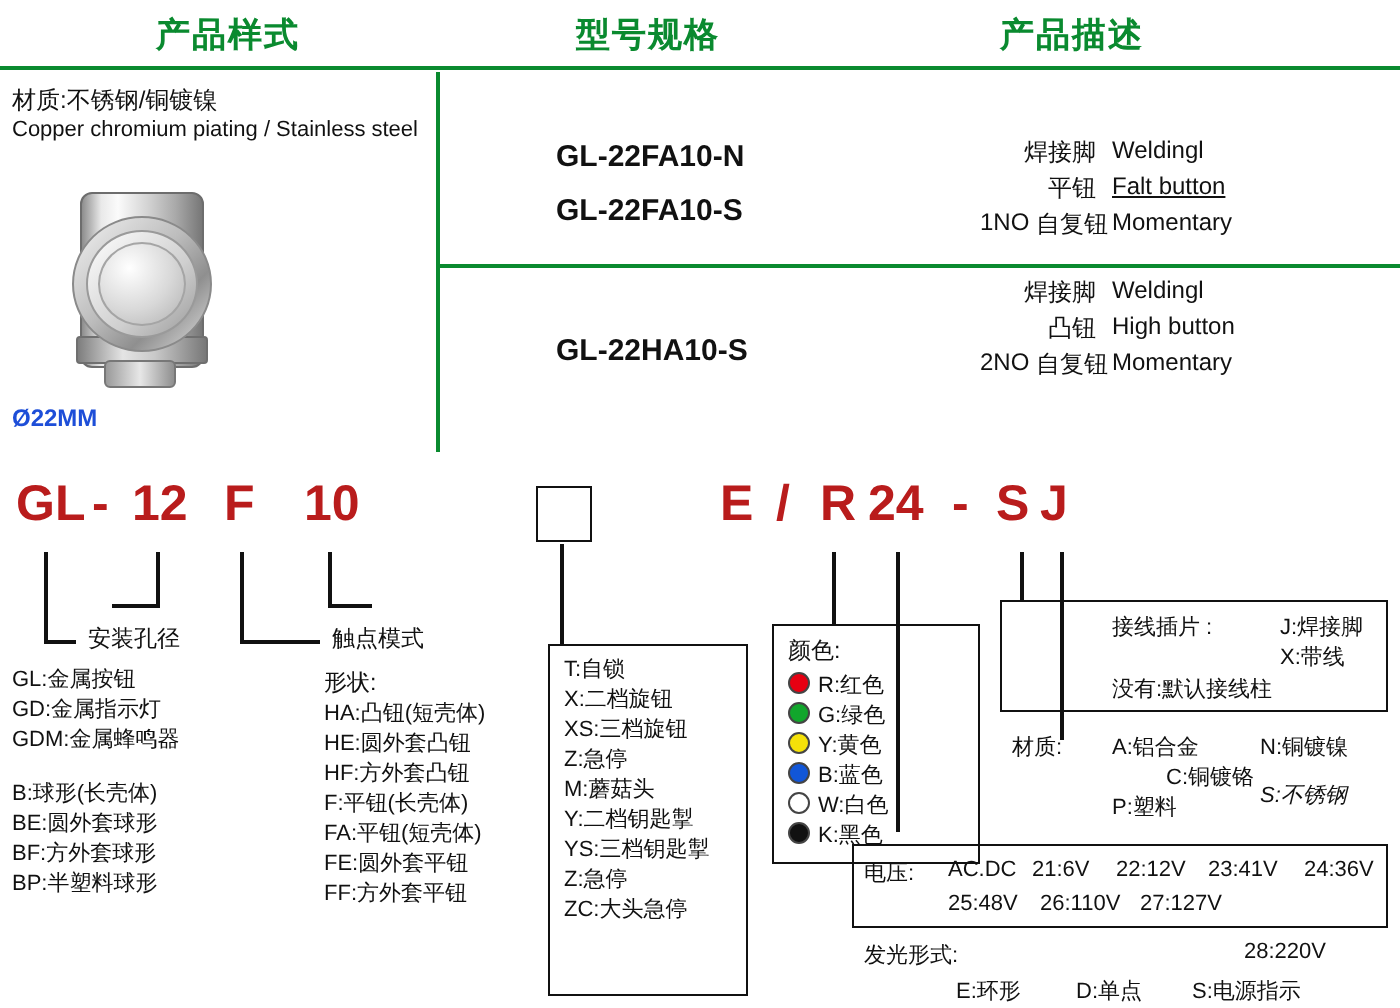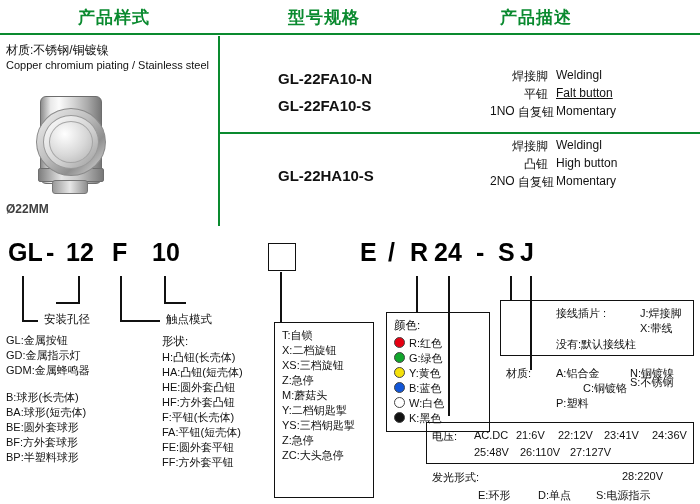--- a/index.html
+++ b/index.html
@@ -46,37 +46,37 @@
   }
   .sw .tip{
     position:absolute;left:30px;top:92px;width:34px;height:12px;border-radius:3px;
     background:linear-gradient(90deg,#9a9a9a,#e7e7e7,#8f8f8f);border:1px solid #777;
   }
   .sw .nut{
     position:absolute;left:16px;top:80px;width:64px;height:12px;
     background:linear-gradient(90deg,#7e7e7e,#e4e4e4 35%,#c9c9c9 60%,#787878);
     border:1px solid #6f6f6f;border-radius:2px;
   }
-  .dia{position:absolute;left:6px;top:202px;font-size:12px;font-weight:bold;color:#404040;}
+  .dia{position:absolute;left:6px;top:202px;font-size:12px;font-weight:bold;color:#1d4ed8;}
 
   
   .vline{position:absolute;left:218px;top:36px;width:2px;height:190px;background:#0a8a2f;}
   .midline{position:absolute;left:218px;top:132px;width:482px;height:1.5px;background:#0a8a2f;}
 
   .mdl{position:absolute;font-size:15px;font-weight:bold;color:#111;}
   .m1{left:278px;top:70px;}
   .m2{left:278px;top:97px;}
   .m3{left:278px;top:140px;}
   .m4{left:278px;top:167px;}
 
   .desc{position:absolute;font-size:12px;color:#111;}
 
   
   .pn{position:absolute;top:238px;left:0;width:700px;height:36px;}
-  .pn span{position:absolute;font-size:25px;font-weight:bold;color:#000000;}
+  .pn span{position:absolute;font-size:25px;font-weight:bold;color:#b91c1c;}
   .box{
     position:absolute;left:268px;top:243px;width:26px;height:26px;border:1.5px solid #111;
   }
 
   
   .ln{position:absolute;background:#111;}
 
   
   .lb{position:absolute;border:1.5px solid #111;box-sizing:border-box;}
   .lbtxt{position:absolute;font-size:11px;color:#111;line-height:15px;}
@@ -173,29 +173,27 @@
   <div class="ttl" style="left:166px;top:312px;">触点模式</div>
 
   <div class="lbtxt" style="left:6px;top:333px;width:130px;">
     <div>GL:金属按钮</div>
     <div>GD:金属指示灯</div>
     <div>GDM:金属蜂鸣器</div>
   </div>
 
   <div class="lbtxt" style="left:6px;top:390px;width:132px;">
     <div>B:球形(长壳体)</div>
-    <div>BA:球形(短壳体)</div>
     <div>BE:圆外套球形</div>
     <div>BF:方外套球形</div>
     <div>BP:半塑料球形</div>
   </div>
 
   <div class="ttl" style="left:162px;top:334px;">形状:</div>
   <div class="lbtxt" style="left:162px;top:350px;width:112px;">
-    <div>H:凸钮(长壳体)</div>
     <div>HA:凸钮(短壳体)</div>
     <div>HE:圆外套凸钮</div>
     <div>HF:方外套凸钮</div>
     <div>F:平钮(长壳体)</div>
     <div>FA:平钮(短壳体)</div>
     <div>FE:圆外套平钮</div>
     <div>FF:方外套平钮</div>
   </div>
 
   <div class="lb" style="left:274px;top:322px;width:100px;height:176px;"></div>
@@ -225,21 +223,21 @@
   <div class="lb" style="left:500px;top:300px;width:194px;height:56px;"></div>
   <div class="cl" style="left:556px;top:306px;">接线插片 :</div>
   <div class="cl" style="left:640px;top:306px;">J:焊接脚</div>
   <div class="cl" style="left:640px;top:321px;">X:带线</div>
   <div class="cl" style="left:556px;top:337px;">没有:默认接线柱</div>
 
   <div class="cl" style="left:506px;top:366px;">材质:</div>
   <div class="cl" style="left:556px;top:366px;">A:铝合金</div>
   <div class="cl" style="left:630px;top:366px;">N:铜镀镍</div>
   <div class="cl" style="left:583px;top:381px;">C:铜镀铬</div>
-  <div class="cl" style="left:630px;top:375px;">S:不锈钢</div>
+  <div class="cl" style="left:630px;top:390px;font-style:italic;">S:不锈钢</div>
   <div class="cl" style="left:556px;top:396px;">P:塑料</div>
 
   <div class="lb" style="left:426px;top:422px;width:268px;height:42px;"></div>
   <div class="cl" style="left:432px;top:429px;">电压:</div>
   <div class="cl" style="left:474px;top:429px;">AC.DC</div>
   <div class="cl" style="left:516px;top:429px;">21:6V</div>
   <div class="cl" style="left:558px;top:429px;">22:12V</div>
   <div class="cl" style="left:604px;top:429px;">23:41V</div>
   <div class="cl" style="left:652px;top:429px;">24:36V</div>
   <div class="cl" style="left:474px;top:446px;">25:48V</div>

